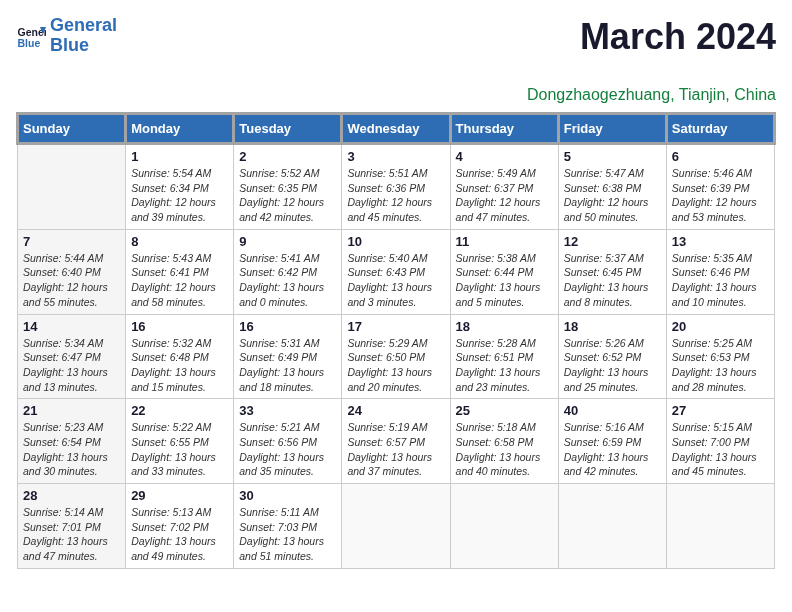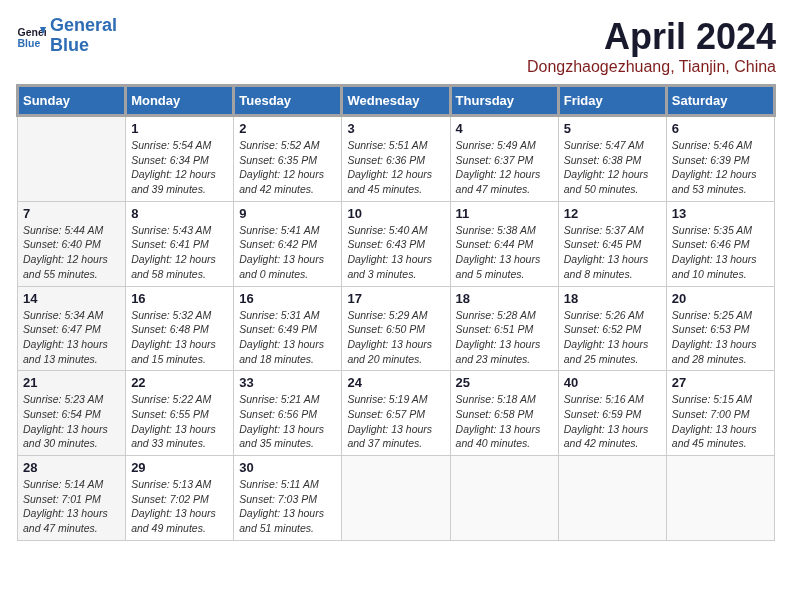--- a/index.html
+++ b/index.html
@@ -37,21 +37,22 @@
     .title-block {
       text-align: right;
     }
     .month-title {
       font-size: 36px;
       font-weight: bold;
       color: #1a1a2e;
     }
     .location {
       font-size: 16px;
-      color: #7f1d1d;
+      color: #15803d;
+      margin-top: 28px;
     }
     .calendar {
       width: 100%;
       border-collapse: collapse;
     }
     .calendar th {
       background: #2e6db4;
       color: #fff;
       font-size: 13px;
       font-weight: bold;
@@ -102,21 +103,21 @@
       <polygon points="32,8 40,8 36,18" fill="#2e6db4"></polygon>
     </svg>
     <div>
       <div class="logo-text">
         <span>General</span><br>
         <span style="color:#2e6db4">Blue</span>
       </div>
     </div>
   </div>
   <div class="title-block">
-    <div class="month-title">April 2024</div>
+    <div class="month-title">March 2024</div>
     <div class="location">Dongzhaogezhuang, Tianjin, China</div>
   </div>
 </div>
 
 <table class="calendar">
   <thead>
     <tr>
     <th>Sunday</th>
         <th>Monday</th>
         <th>Tuesday</th>

